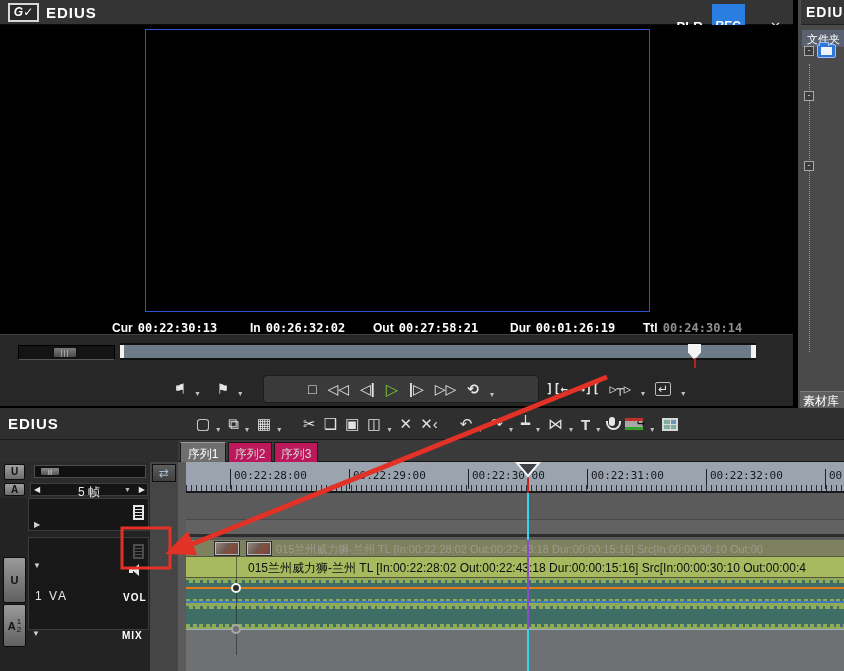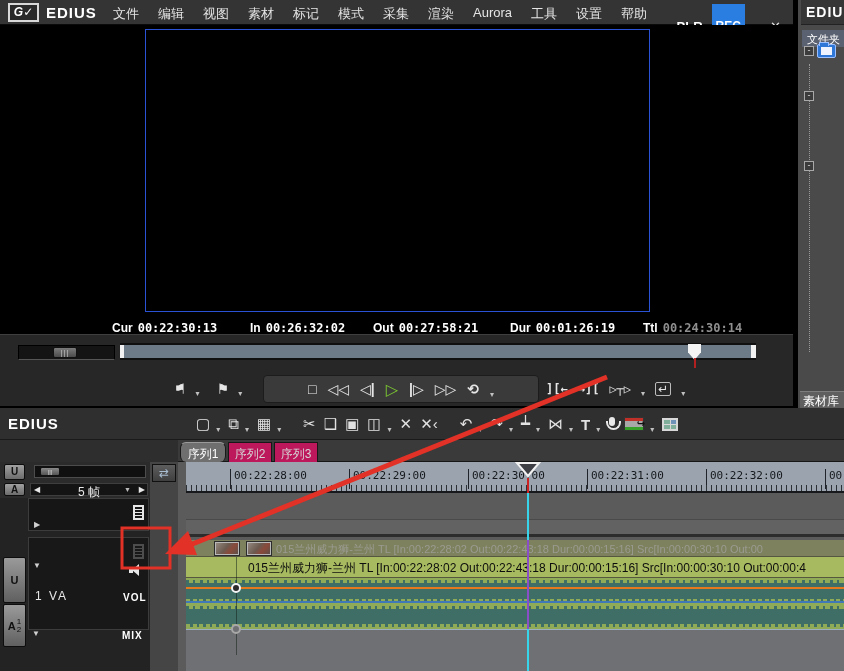--- a/index.html
+++ b/index.html
@@ -66,21 +66,21 @@
   .mic-ico::after { content:""; position:absolute; left:-2px; top:4px; width:11px; height:7px; border:2px solid #e8e8e8; border-top:none; border-radius:0 0 8px 8px; }
   .exp-ico { position:relative; width:20px; height:14px; background:#a8a8a8; border:1px solid #333; }
   .exp-ico::before { content:""; position:absolute; left:0; top:0; right:0; height:3px; background:#c03028; }
   .exp-ico::after { content:""; position:absolute; left:0; bottom:0; right:0; height:3px; background:#37a028; }
   .exp-arrow { position:absolute; right:-2px; top:0; color:#111; font-size:10px; font-weight:bold; }
   .grid-ico { width:16px; height:13px; border:2px solid #d8d8d8; display:grid; grid-template-columns:1fr 1fr; grid-template-rows:1fr 1fr; gap:1px; background:#d8d8d8; }
   .grid-ico i { background:#7fae9a; } .grid-ico i:nth-child(2){ background:#6f92b8; }
   .tab-row { position:absolute; left:0; top:32px; width:100%; height:22px; background:#2e2e2e; }
   .tab-strip { position:absolute; left:178px; top:0; right:0; height:22px; background:#3a3a3a; border-bottom:1px solid #161616; }
   .tab { position:absolute; top:2px; height:20px; font-size:12px; text-align:center; padding-top:3px; border:1px solid #181818; border-bottom:none; background:#be185d; color:#d5d5d5; }
-  .tab.active { background:#6f6f6f; color:#fff; border-top-color:#9a9a9a;border-radius:6px; }
+  .tab.active { background:#6f6f6f; color:#fff; border-top-color:#9a9a9a; }
   
   .tl-body { position:absolute; left:0; top:54px; width:100%; height:209px; }
   .hdr { position:absolute; left:0; top:0; width:178px; height:209px; background:#232323; }
   .hdr-rightcol { position:absolute; left:150px; top:0; width:28px; height:209px; background:#454545; }
   .swap-btn { position:absolute; left:152px; top:2px; width:24px; height:18px; background:linear-gradient(#5d5d5d,#3f3f3f); border:1px solid #111; color:#a8bdd0; font-size:12px; text-align:center; line-height:16px; }
   .row1 { position:absolute; left:0; top:0; width:150px; height:20px; background:#2b2b2b; }
   .row2 { position:absolute; left:0; top:20px; width:150px; height:16px; background:#2b2b2b; }
   .sm-btn { position:absolute; background:linear-gradient(#a0a0a0,#6c6c6c); border:1px solid #0d0d0d; border-radius:2px; color:#111; font-weight:bold; font-size:10px; text-align:center; }
   .hdr-well { position:absolute; left:34px; top:3px; width:112px; height:13px; background:#101010; border:1px solid #4c4c4c; }
   .hdr-handle { position:absolute; left:5px; top:1px; width:20px; height:9px; background:linear-gradient(#8a8a8a,#555); border:1px solid #111; border-radius:2px; color:#ddd; font-size:6px; line-height:8px; text-align:center; }
@@ -130,34 +130,20 @@
   .ph-tri { position:absolute; left:337px; top:0; }
   .anno { position:absolute; left:0; top:0; width:844px; height:671px; pointer-events:none; z-index:50; }
 </style>
 </head>
 <body>
 
 <div class="monitor">
   <div class="menubar">
     <div class="logo-box"><span>G</span>✓</div>
     <span class="appname">EDIUS</span>
-    <nav class="menus">
-      <span>文件</span>
-      <span>编辑</span>
-      <span>视图</span>
-      <span>素材</span>
-      <span>标记</span>
-      <span>模式</span>
-      <span>采集</span>
-      <span>渲染</span>
-      <span>Aurora</span>
-      <span>工具</span>
-      <span>设置</span>
-      <span>帮助</span>
-    </nav>
     <div class="win-right">
       <span class="plr">PLR</span>
       <span class="rec">REC</span>
       <span class="minbtn">–</span>
       <span class="closebtn">✕</span>
     </div>
   </div>
 
   <div class="preview">
     <div class="safe-rect"></div>

